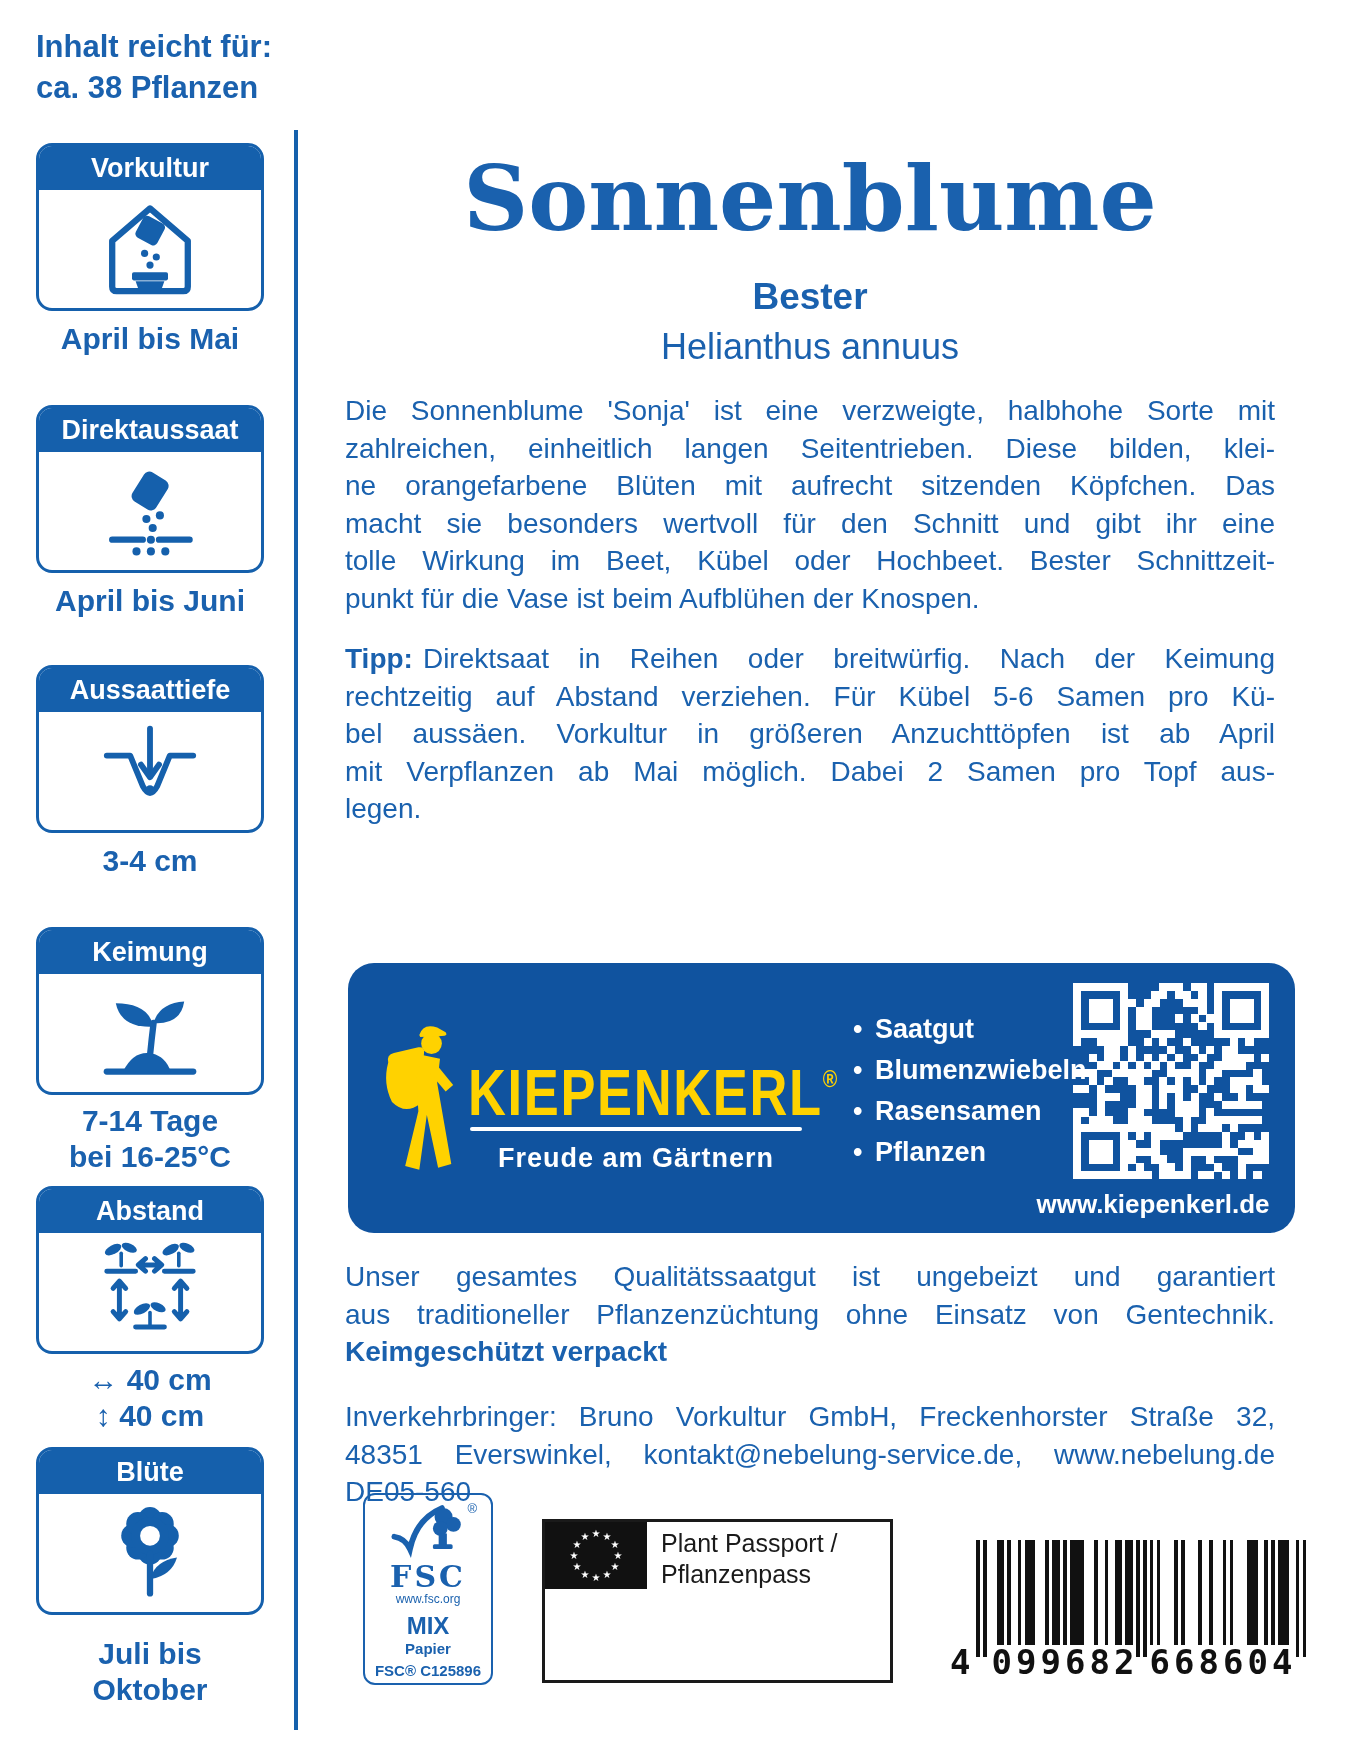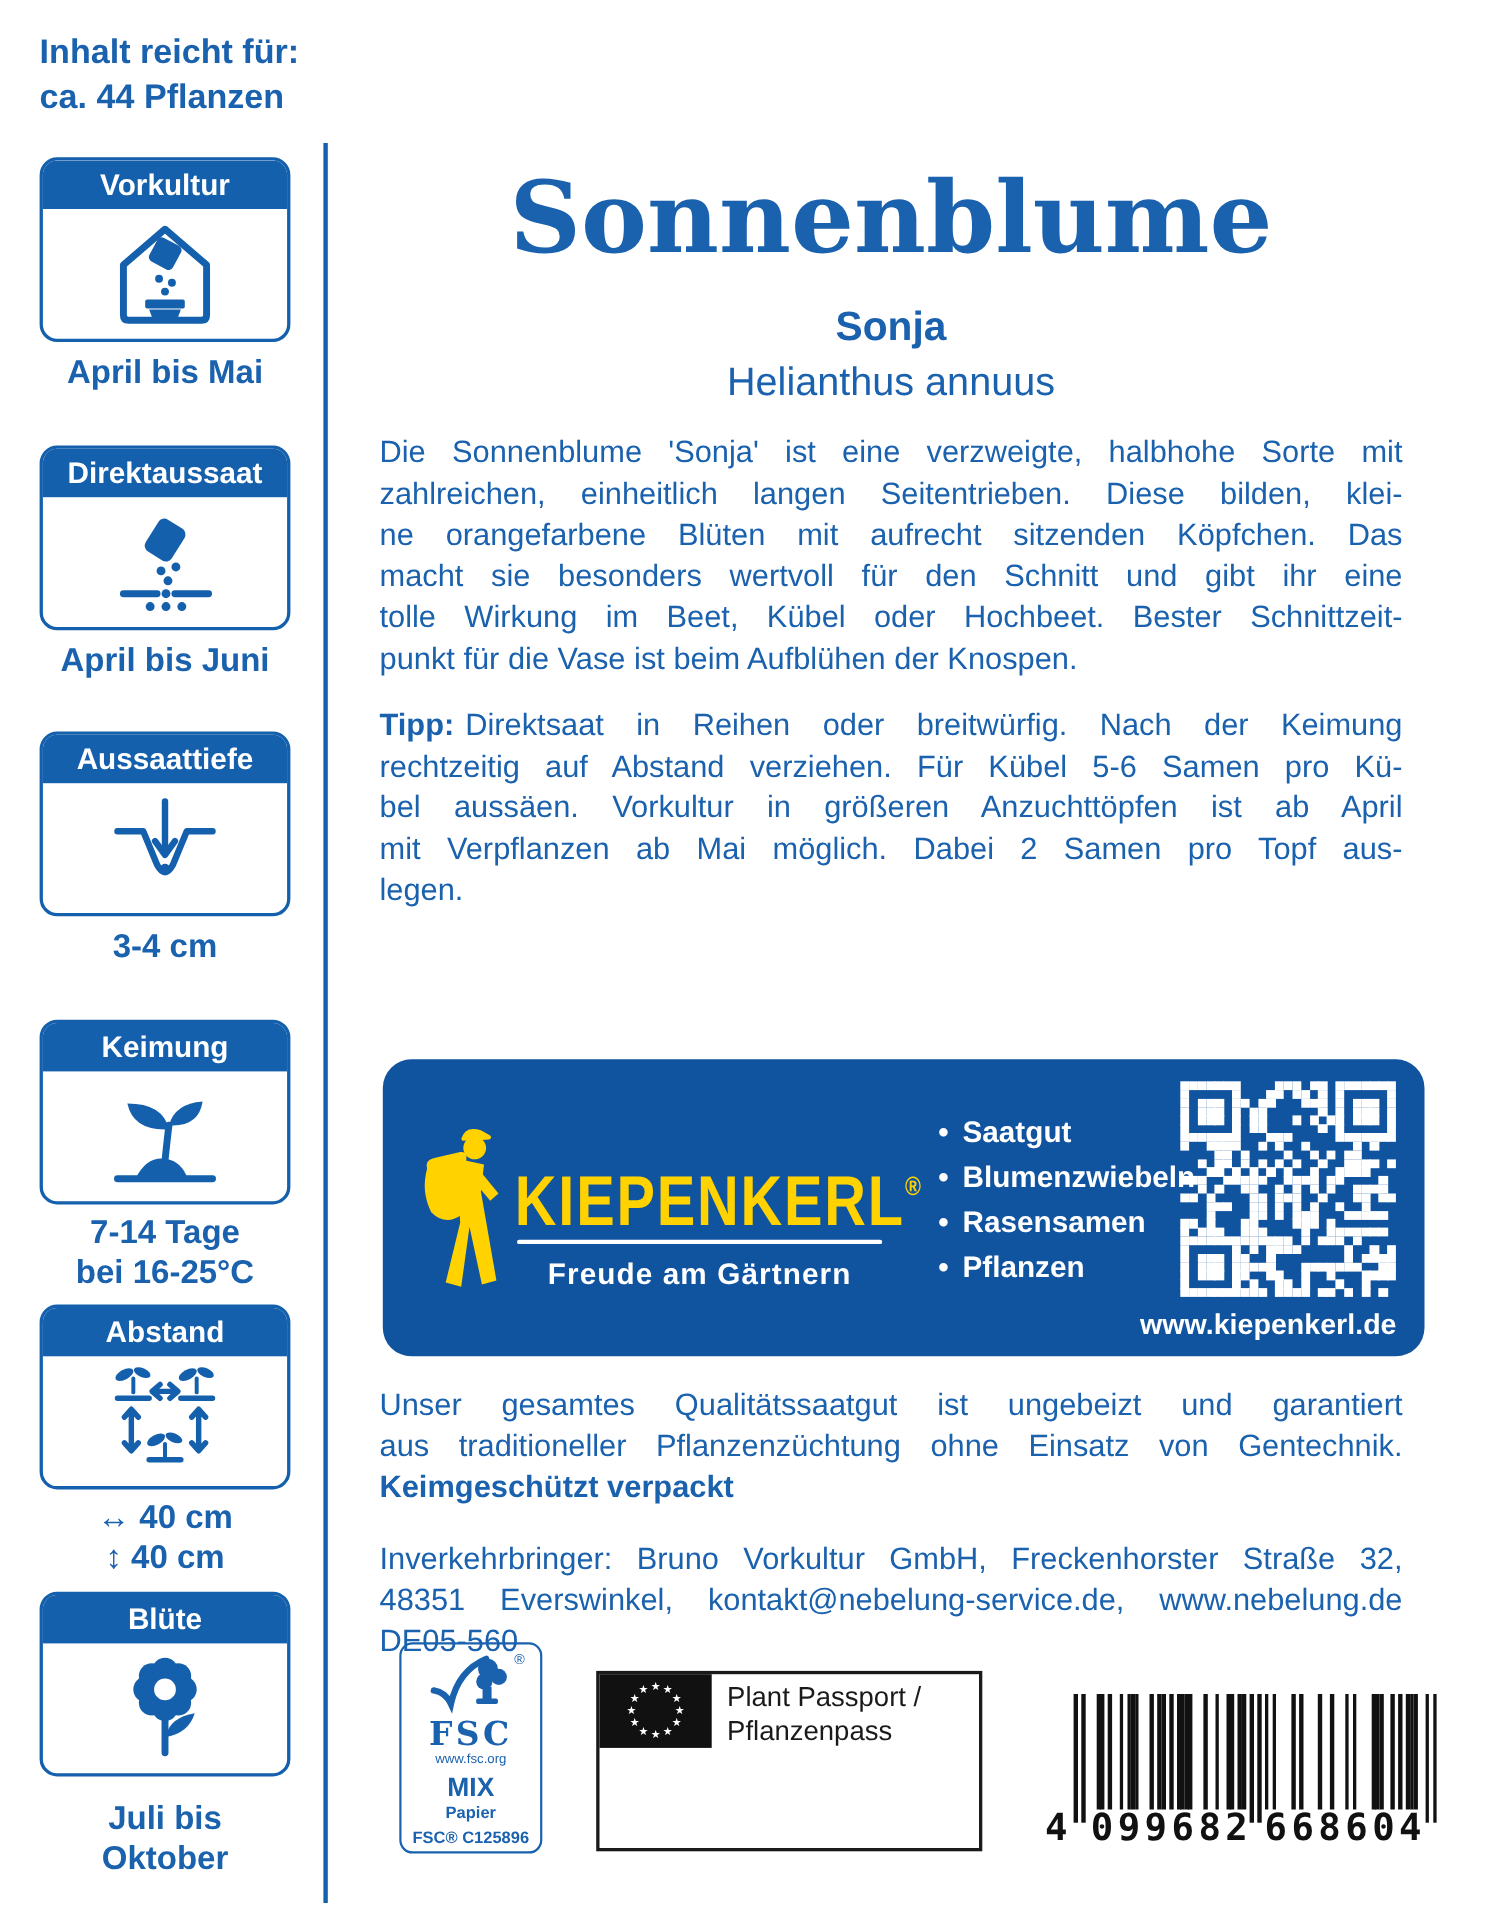--- a/index.html
+++ b/index.html
@@ -79,21 +79,21 @@
   .bc-left{position:absolute;left:40px;width:150px;letter-spacing:4px;text-align:center}
   .bc-right{position:absolute;left:198px;width:150px;letter-spacing:4px;text-align:center}
 </style>
 </head>
 <body>
 
 <div class="page">
 
   <div class="note">
     <div>Inhalt reicht für:</div>
-    <div>ca. 44 Pflanzen</div>
+    <div>ca. 38 Pflanzen</div>
   </div>
 
   <div class="divider"></div>
 
   <div class="sbox" style="top:143px">
     <div class="sbox-head">Vorkultur</div>
     <div class="sbox-body">
       <svg width="110" height="108" viewBox="0 0 120 120">
         <path d="M18 52 L60 16 L102 52 V103 Q102 108 97 108 H23 Q18 108 18 103 Z" fill="none" stroke="currentColor" stroke-width="7" stroke-linejoin="round"></path>
         <rect x="47" y="27" width="27" height="27" rx="5" fill="currentColor" transform="rotate(28 60 40)"></rect>
@@ -208,21 +208,21 @@
         <path d="M61 90 Q84 86 90 66 Q66 70 61 88 Z" fill="currentColor"></path>
       </svg>
     </div>
   </div>
   <div class="scap" style="top:1636px">
     <div>Juli bis</div>
     <div>Oktober</div>
   </div>
 
   <div class="title">Sonnenblume</div>
-  <div class="variety">Sonja</div>
+  <div class="variety">Bester</div>
   <div class="botanical">Helianthus annuus</div>
 
   <div class="para" style="top:392px">
     <div class="jline">Die Sonnenblume 'Sonja' ist eine verzweigte, halbhohe Sorte mit</div>
     <div class="jline">zahlreichen, einheitlich langen Seitentrieben. Diese bilden, klei-</div>
     <div class="jline">ne orangefarbene Blüten mit aufrecht sitzenden Köpfchen. Das</div>
     <div class="jline">macht sie besonders wertvoll für den Schnitt und gibt ihr eine</div>
     <div class="jline">tolle Wirkung im Beet, Kübel oder Hochbeet. Bester Schnittzeit-</div>
     <div class="jline last">punkt für die Vase ist beim Aufblühen der Knospen.</div>
   </div>

